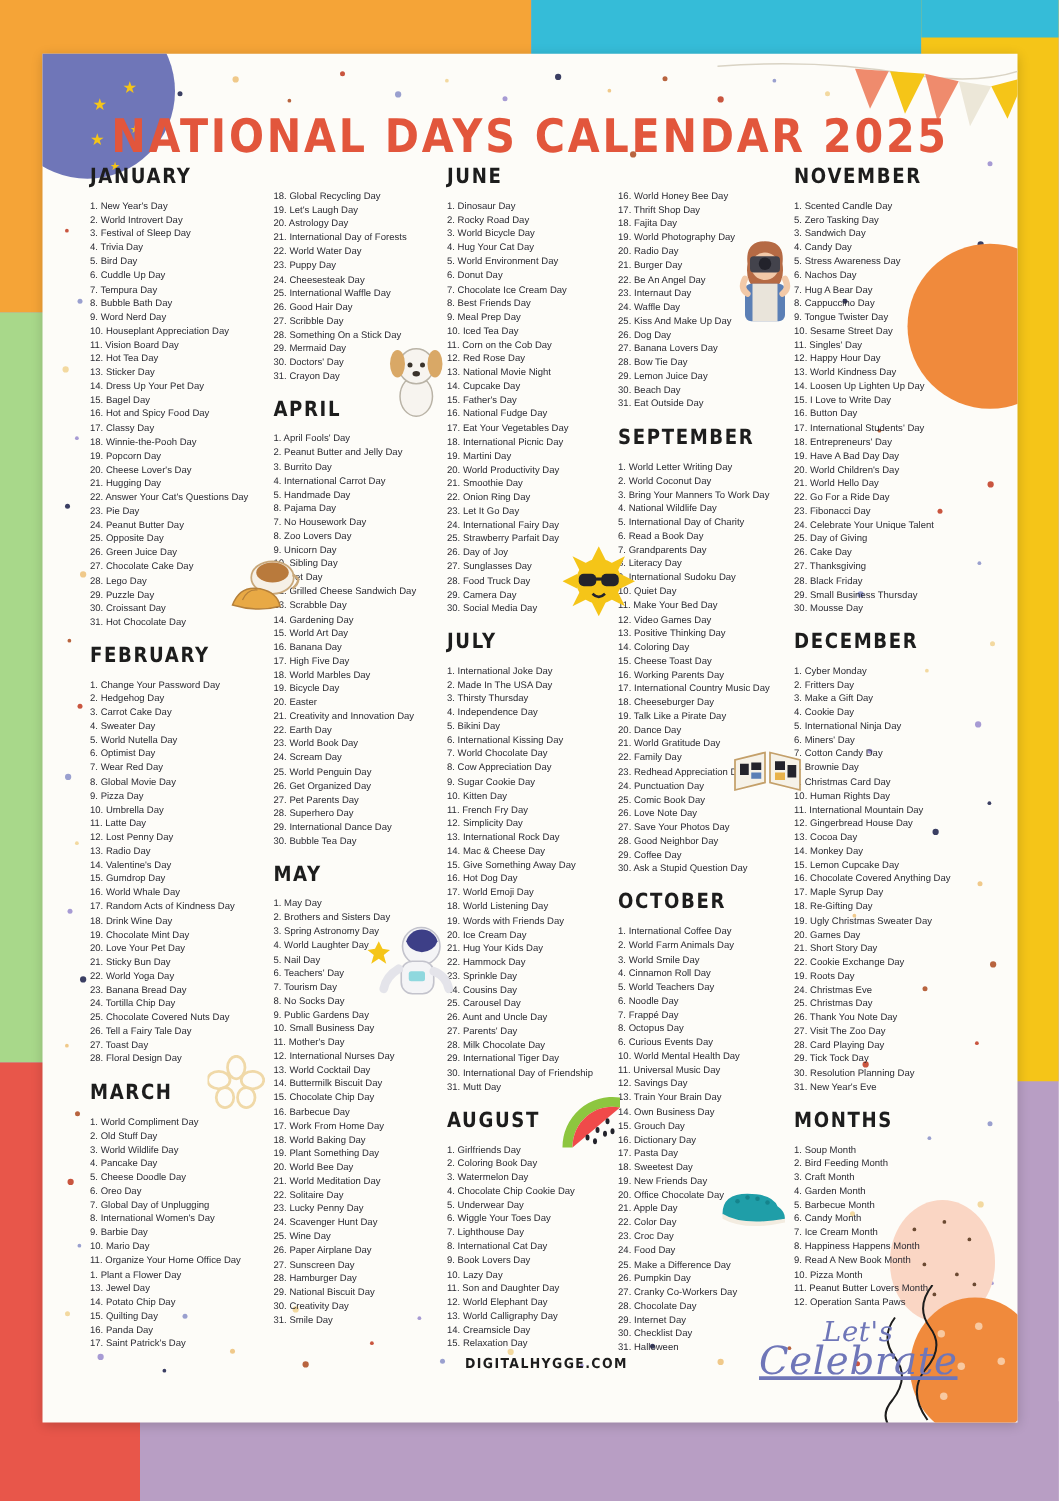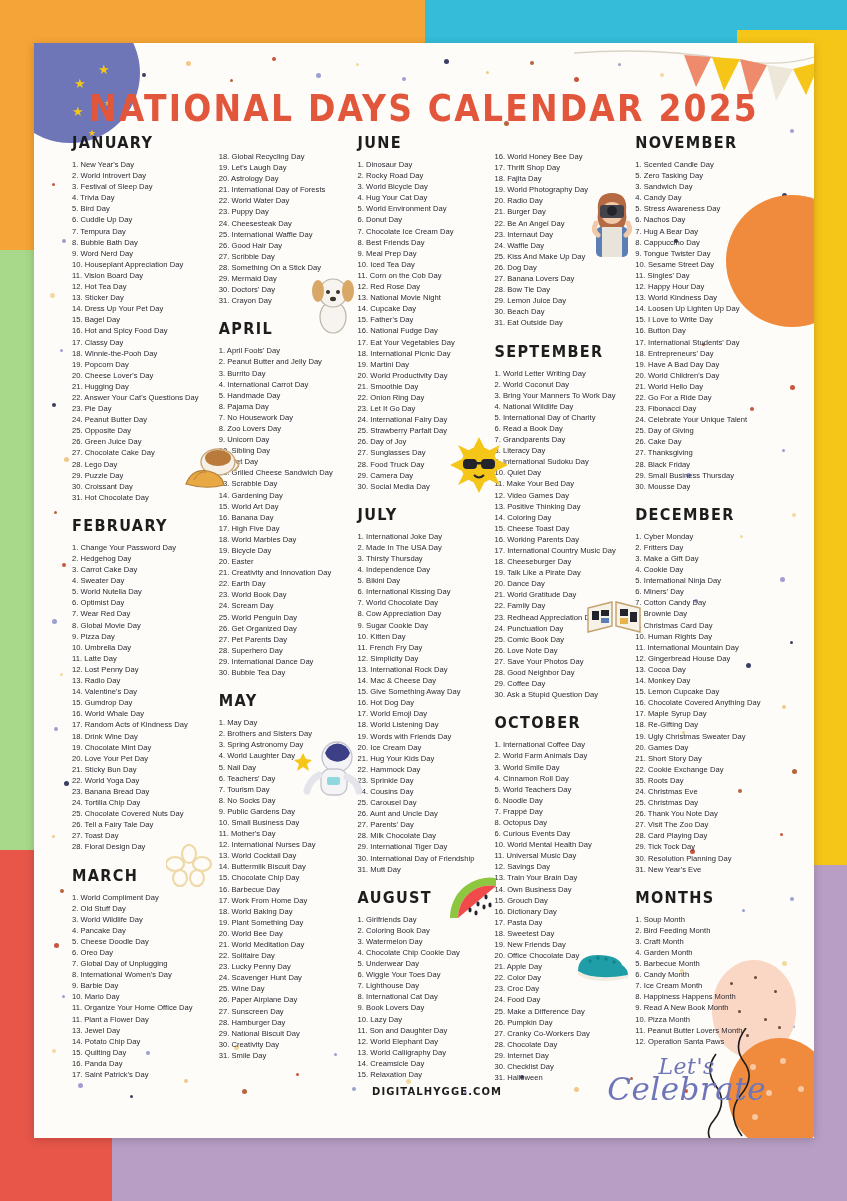--- a/index.html
+++ b/index.html
@@ -108,21 +108,21 @@
   .lets-celebrate {
     position:absolute; right:48px; bottom:36px;
     z-index:8;
     text-align:center;
     color:#6f76b8;
     font-family:"DejaVu Serif", serif;
     font-style:italic;
     line-height:.84;
   }
   .lets-celebrate .l1 { font-size:22px; letter-spacing:.5px; }
-  .lets-celebrate .l2 { font-size:31px; letter-spacing:.5px; }
+  .lets-celebrate .l2 { font-size:31px; letter-spacing:.5px;text-decoration:underline; }
 
   
   .ill { position:absolute; z-index:7; }
   .orange-circle-n {
     position:absolute; right:-44px; top:152px;
     width:132px; height:132px; border-radius:50%;
     background:#f08a3c; z-index:5;
   }
   .balloon-pink {
     position:absolute; right:18px; bottom:80px;
@@ -279,21 +279,21 @@
             <li>2. Old Stuff Day</li>
             <li>3. World Wildlife Day</li>
             <li>4. Pancake Day</li>
             <li>5. Cheese Doodle Day</li>
             <li>6. Oreo Day</li>
             <li>7. Global Day of Unplugging</li>
             <li>8. International Women's Day</li>
             <li>9. Barbie Day</li>
             <li>10. Mario Day</li>
             <li>11. Organize Your Home Office Day</li>
-            <li>11. Plant a Flower Day</li>
+            <li>1. Plant a Flower Day</li>
             <li>13. Jewel Day</li>
             <li>14. Potato Chip Day</li>
             <li>15. Quilting Day</li>
             <li>16. Panda Day</li>
             <li>17. Saint Patrick's Day</li>
           </ol>
         <svg class="ill" style="left:94px;top:-24px;width:46px;height:44px;" viewBox="0 0 46 44">
           <g fill="none" stroke="#f0d9a8" stroke-width="2.2">
             <ellipse cx="23" cy="10" rx="7" ry="9"></ellipse>
             <ellipse cx="36" cy="20" rx="9" ry="7"></ellipse>
@@ -718,21 +718,21 @@
             <li>13. Cocoa Day</li>
             <li>14. Monkey Day</li>
             <li>15. Lemon Cupcake Day</li>
             <li>16. Chocolate Covered Anything Day</li>
             <li>17. Maple Syrup Day</li>
             <li>18. Re-Gifting Day</li>
             <li>19. Ugly Christmas Sweater Day</li>
             <li>20. Games Day</li>
             <li>21. Short Story Day</li>
             <li>22. Cookie Exchange Day</li>
-            <li>35. Roots Day</li>
+            <li>19. Roots Day</li>
             <li>24. Christmas Eve</li>
             <li>25. Christmas Day</li>
             <li>26. Thank You Note Day</li>
             <li>27. Visit The Zoo Day</li>
             <li>28. Card Playing Day</li>
             <li>29. Tick Tock Day</li>
             <li>30. Resolution Planning Day</li>
             <li>31. New Year's Eve</li>
           </ol>
       </div>

